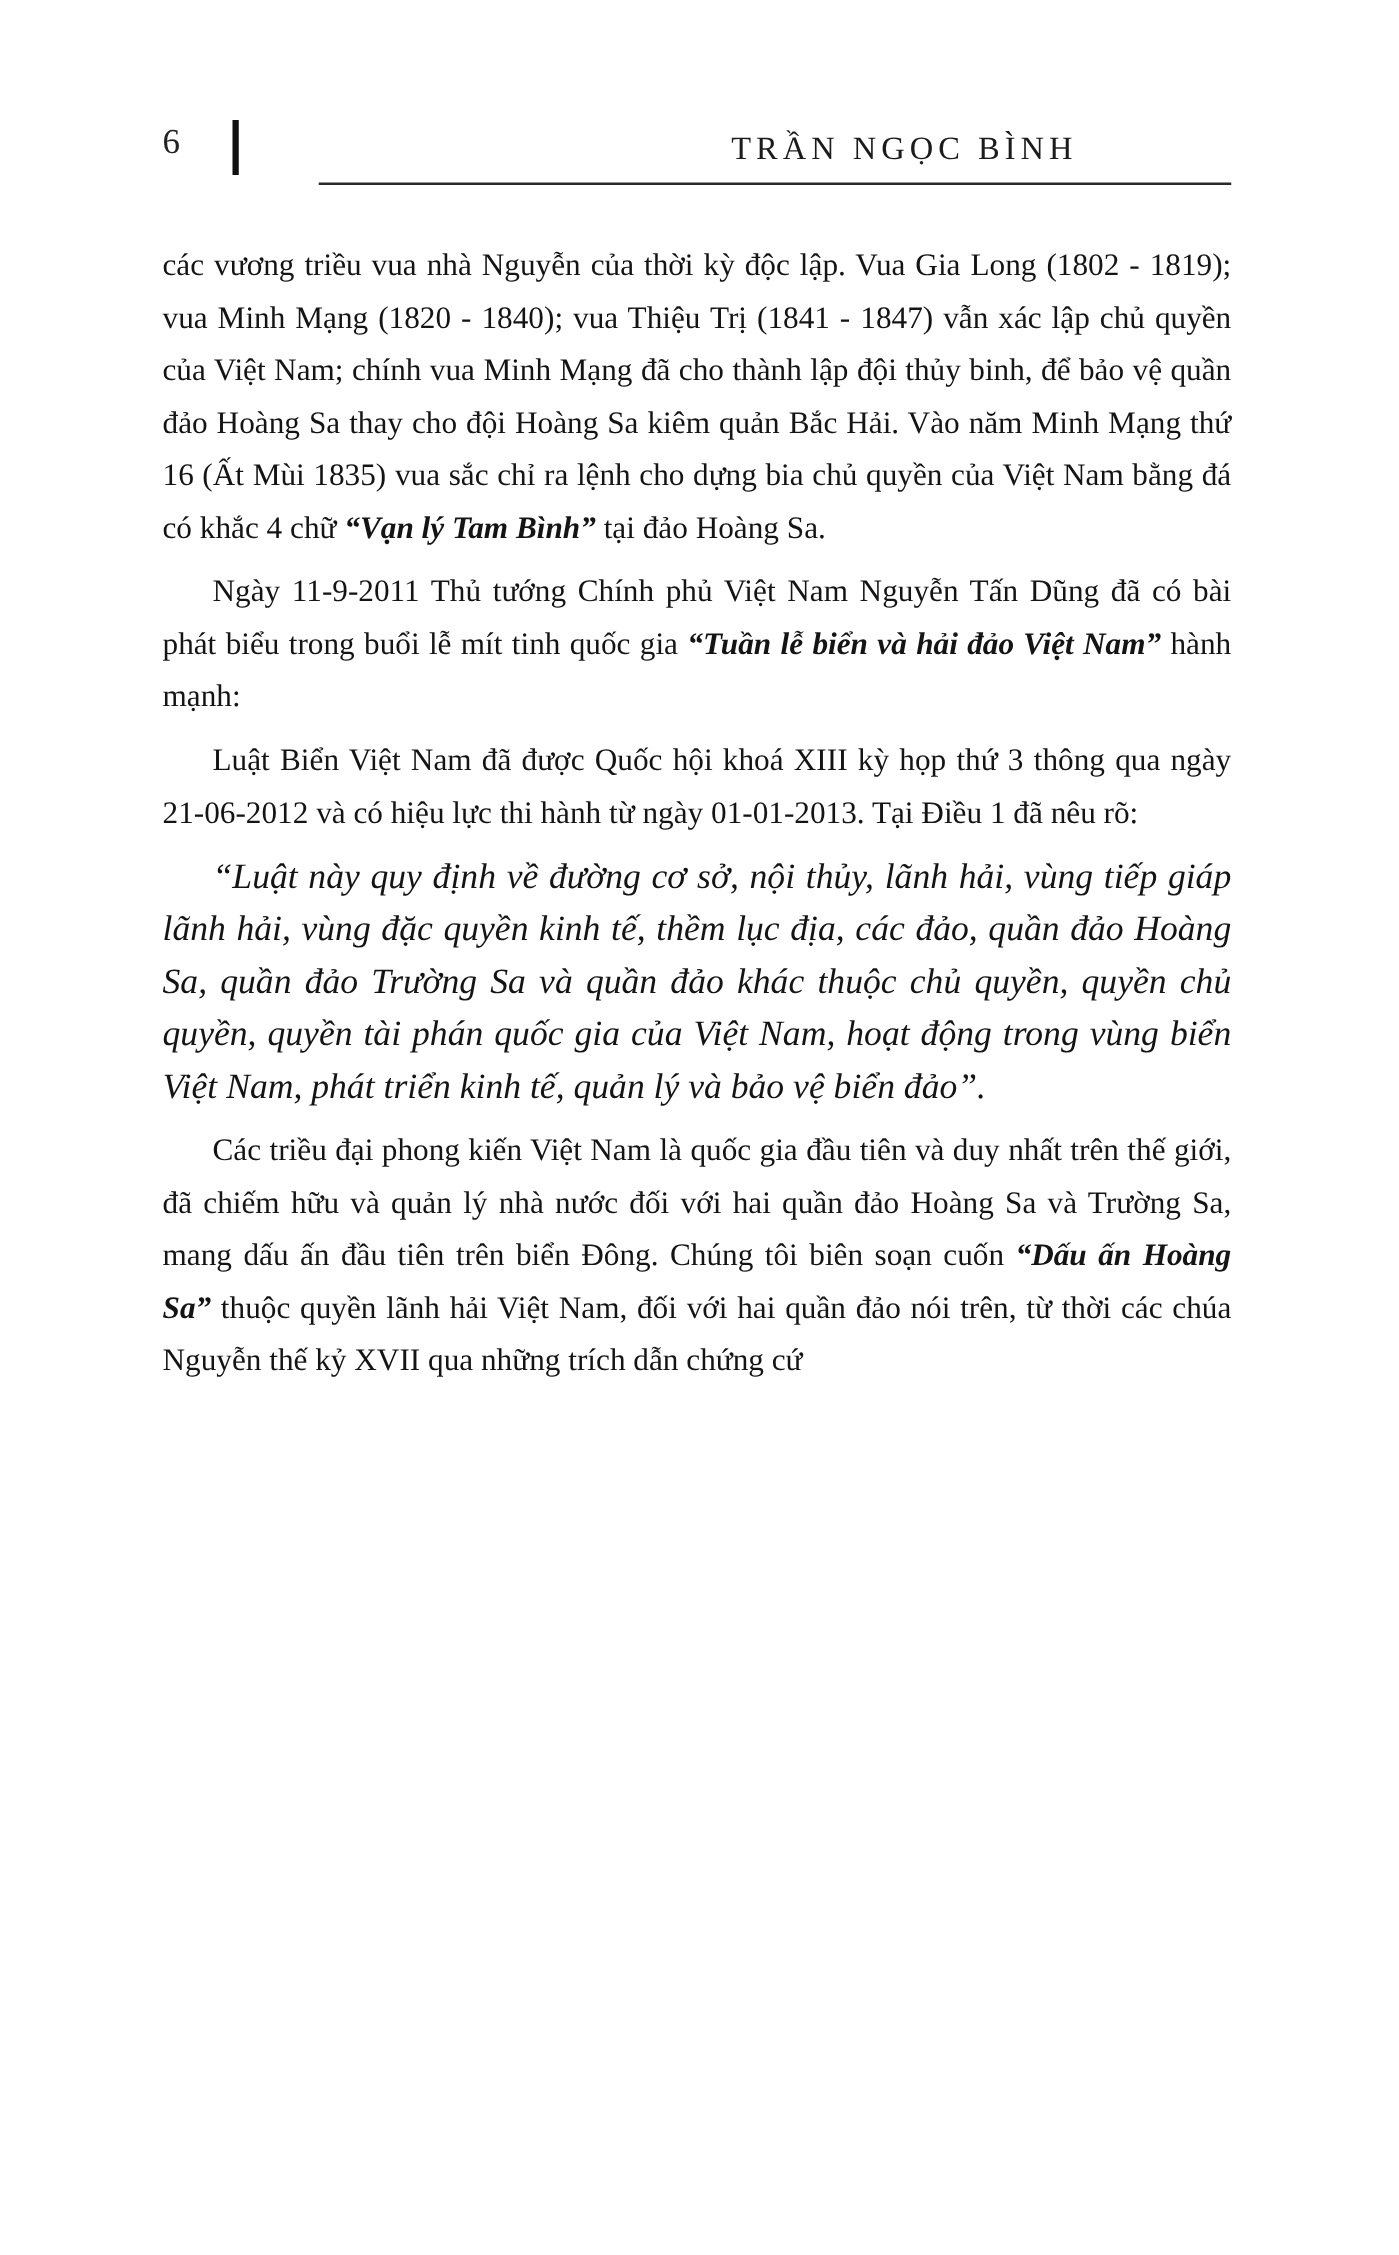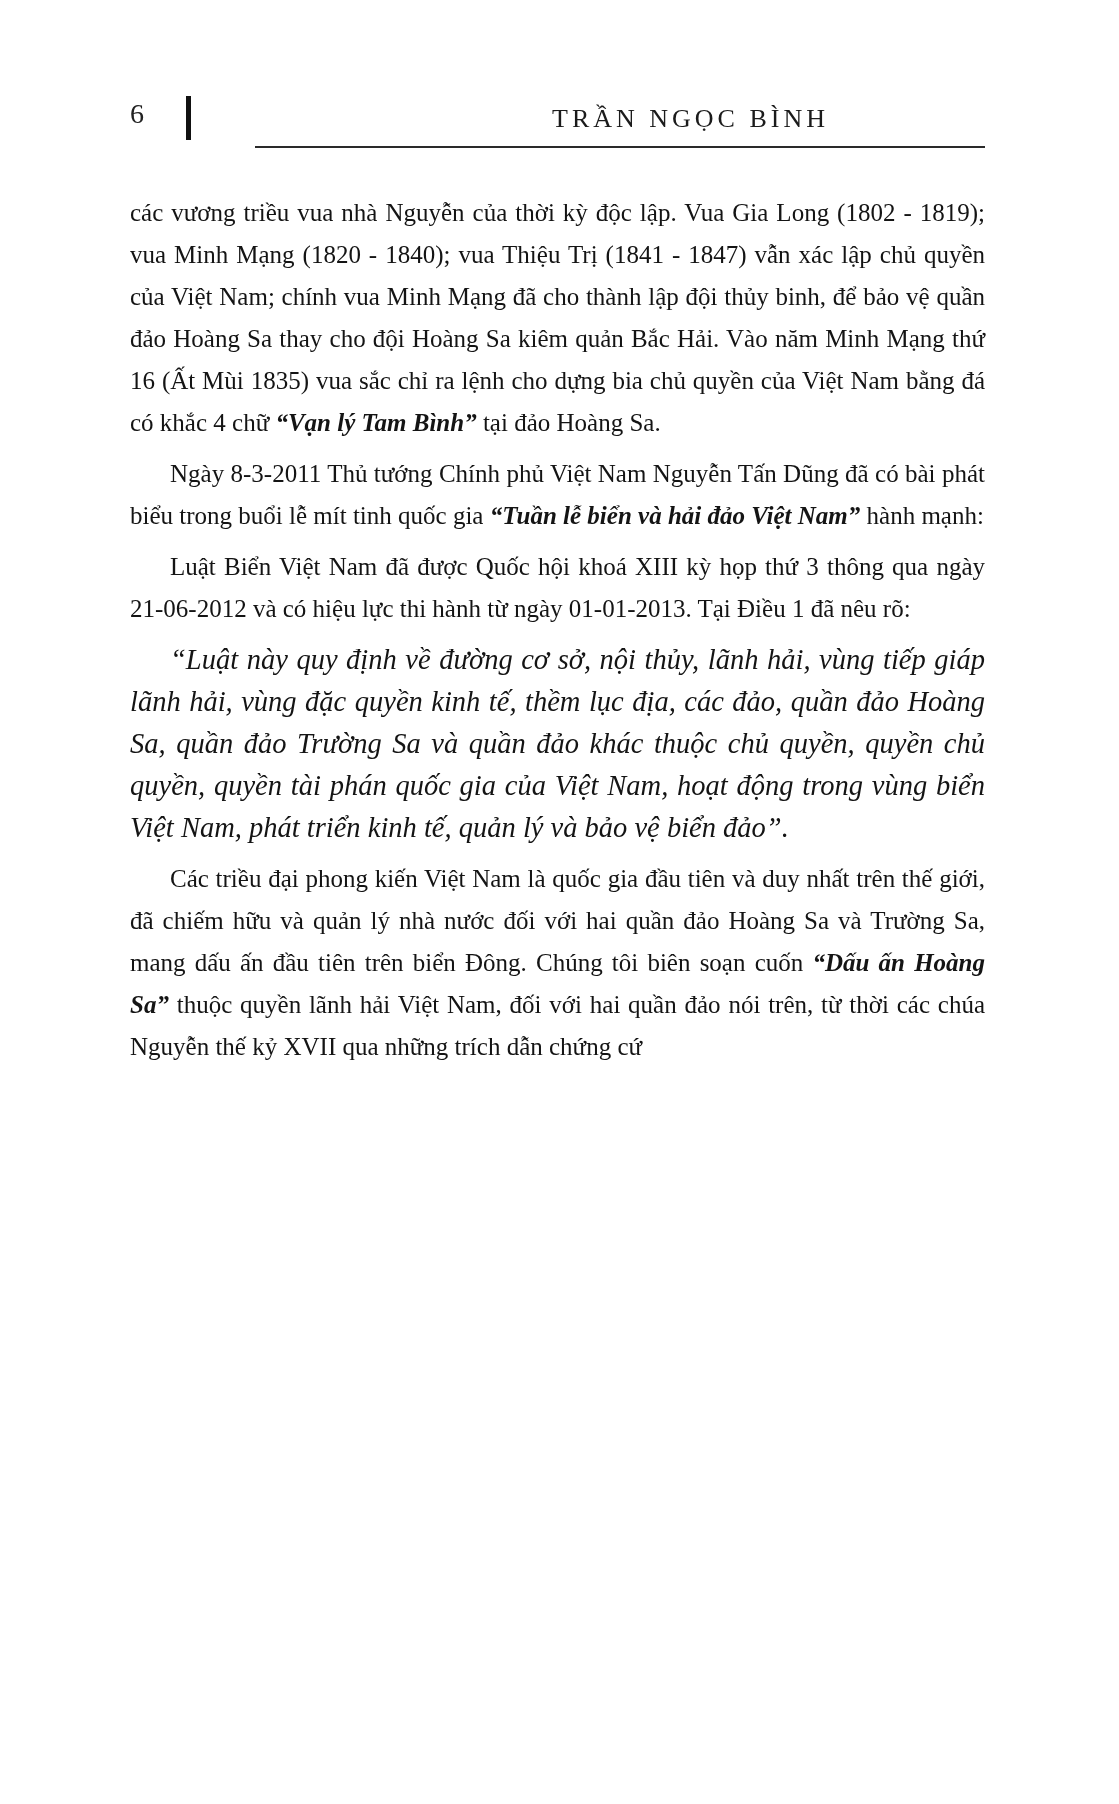--- a/index.html
+++ b/index.html
@@ -34,21 +34,21 @@
   .header-tick {
     position: absolute;
     left: 56px;
     top: 96px;
     width: 5px;
     height: 44px;
     background: #111;
   }
   .running-head {
     position: absolute;
-    right: 156px;
+    right: 123px;
     top: 104px;
     font-size: 26px;
     letter-spacing: 4px;
     color: #1b1b1b;
     white-space: nowrap;
   }
   .header-rule {
     position: absolute;
     left: 125px;
     right: 0;
@@ -86,18 +86,18 @@
 <div class="page">
   <header class="page-header">
     <span class="page-number">6</span>
     <span class="header-tick"></span>
     <span class="running-head">TRẦN NGỌC BÌNH</span>
     <span class="header-rule"></span>
   </header>
 
   <main class="page-body">
       <p class="para continuation"><span class="seg normal">các vương triều vua nhà Nguyễn của thời kỳ độc lập. Vua Gia Long (1802 - 1819); vua Minh Mạng (1820 - 1840); vua Thiệu Trị (1841 - 1847) vẫn xác lập chủ quyền của Việt Nam; chính vua Minh Mạng đã cho thành lập đội thủy binh, để bảo vệ quần đảo Hoàng Sa thay cho đội Hoàng Sa kiêm quản Bắc Hải. Vào năm Minh Mạng thứ 16 (Ất Mùi 1835) vua sắc chỉ ra lệnh cho dựng bia chủ quyền của Việt Nam bằng đá có khắc 4 chữ </span><span class="seg bold-italic">“Vạn lý Tam Bình”</span><span class="seg normal"> tại đảo Hoàng Sa.</span></p>
-      <p class="para body"><span class="seg normal">Ngày 8-3-2011 Thủ tướng Chính phủ Việt Nam Nguyễn Tấn Dũng đã có bài phát biểu trong buổi lễ mít tinh quốc gia </span><span class="seg bold-italic">“Tuần lễ biển và hải đảo Việt Nam”</span><span class="seg normal"> hành mạnh:</span></p>
+      <p class="para body"><span class="seg normal">Ngày 11-9-2011 Thủ tướng Chính phủ Việt Nam Nguyễn Tấn Dũng đã có bài phát biểu trong buổi lễ mít tinh quốc gia </span><span class="seg bold-italic">“Tuần lễ biển và hải đảo Việt Nam”</span><span class="seg normal"> hành mạnh:</span></p>
       <p class="para body"><span class="seg normal">Luật Biển Việt Nam đã được Quốc hội khoá XIII kỳ họp thứ 3 thông qua ngày 21-06-2012 và có hiệu lực thi hành từ ngày 01-01-2013. Tại Điều 1 đã nêu rõ:</span></p>
       <p class="para quote"><span class="seg normal">“Luật này quy định về đường cơ sở, nội thủy, lãnh hải, vùng tiếp giáp lãnh hải, vùng đặc quyền kinh tế, thềm lục địa, các đảo, quần đảo Hoàng Sa, quần đảo Trường Sa và quần đảo khác thuộc chủ quyền, quyền chủ quyền, quyền tài phán quốc gia của Việt Nam, hoạt động trong vùng biển Việt Nam, phát triển kinh tế, quản lý và bảo vệ biển đảo”.</span></p>
       <p class="para body"><span class="seg normal">Các triều đại phong kiến Việt Nam là quốc gia đầu tiên và duy nhất trên thế giới, đã chiếm hữu và quản lý nhà nước đối với hai quần đảo Hoàng Sa và Trường Sa, mang dấu ấn đầu tiên trên biển Đông. Chúng tôi biên soạn cuốn </span><span class="seg bold-italic">“Dấu ấn Hoàng Sa”</span><span class="seg normal"> thuộc quyền lãnh hải Việt Nam, đối với hai quần đảo nói trên, từ thời các chúa Nguyễn thế kỷ XVII qua những trích dẫn chứng cứ</span></p>
     </main>
 </div>
 
 </body></html>

